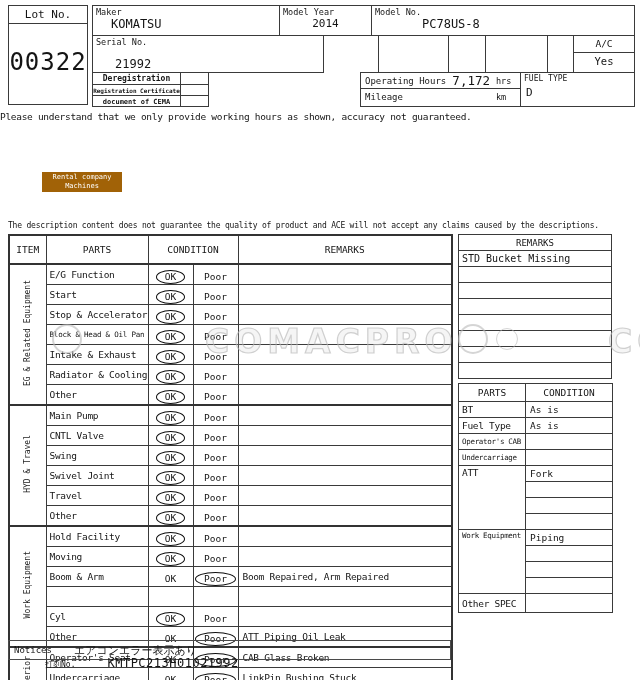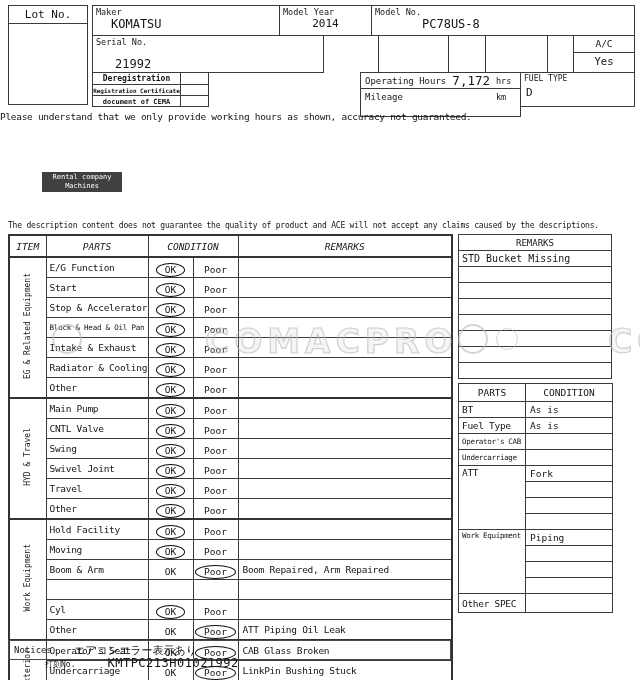--- a/index.html
+++ b/index.html
@@ -22,29 +22,29 @@
   .dlab.sm1{font-size:6px;padding-top:2px;}
   .dlab.sm2{font-size:7px;padding-top:2px;}
   .ym{position:absolute;bottom:2px;right:4px;display:flex;gap:26px;font-size:7.5px;}
   .hrow{display:flex;align-items:center;height:16px;padding:0 4px;box-sizing:border-box;}
   .hl{font-size:9px;flex:1;white-space:nowrap;}
   .hv{font-size:12.5px;margin-right:6px;}
   .hu{font-size:8.5px;width:20px;text-align:left;}
   .fuelv{font-size:11px;margin:3px 0 0 5px;}
   
   .note1{position:absolute;top:111px;left:0;width:604px;font-size:9.5px;letter-spacing:-0.3px;white-space:nowrap;}
-  .badge{position:absolute;left:42px;top:172px;width:80px;height:20px;background:#404040;color:#fff;
+  .badge{position:absolute;left:42px;top:172px;width:80px;height:20px;background:#a16207;color:#fff;
          display:flex;flex-direction:column;align-items:center;justify-content:center;line-height:1.25;}
   .badge span{font-size:7px;white-space:nowrap;}
   .note2{position:absolute;top:221px;left:8px;font-size:8px;letter-spacing:-0.2px;white-space:nowrap;}
   
   table{border-collapse:collapse;table-layout:fixed;}
   .mtable{position:absolute;left:8px;top:234px;width:443px;border:2px solid #333;}
   .mtable th,.mtable td{border:1px solid #3a3a3a;padding:0;overflow:hidden;}
-  .mtable thead tr{height:22px;font-style:italic;}
+  .mtable thead tr{height:29px;}
   .mtable thead th{font-size:9.5px;font-weight:normal;}
   .mtable tbody tr{height:16px;}
   td.parts{font-size:9.5px;letter-spacing:-0.3px;padding-left:3px;white-space:nowrap;}
   td.parts.psmall{font-size:7.5px;letter-spacing:-0.2px;}
   td.cond{text-align:center;}
   .cond span{display:inline-block;font-size:9.5px;line-height:12px;padding:0 8px;border:1.5px solid transparent;border-radius:50%;}
   .cond span.circled{border-color:#0d0d0d;}
   td.rem{font-size:9.5px;letter-spacing:-0.3px;padding-left:4px;white-space:nowrap;}
   td.item{text-align:center;vertical-align:middle;}
   .vtext{writing-mode:vertical-rl;transform:rotate(180deg);font-size:8px;display:inline-block;white-space:nowrap;color:#222;}
@@ -80,20 +80,21 @@
            border-radius:50%;box-sizing:border-box;}
   .wm-ring.inner{width:22px;height:22px;top:8px;border-width:1.5px;}
 </style>
 </head>
 <body>
 
 <div class="sheet">
 
   <div class="lot">
     <div class="lot-h">Lot No.</div>
+    <div class="lot-v">00322</div>
   </div>
 
   <div class="ttable">
 
     <div class="cell" style="left:0;top:0;width:188px;height:31px">
       <div class="cl">Maker</div>
       <div class="cv" style="margin-left:18px">KOMATSU</div>
     </div>
     <div class="cell" style="left:187px;top:0;width:93px;height:31px">
       <div class="cl">Model Year</div>
@@ -124,21 +125,21 @@
     <div class="cell" style="left:0;top:79px;width:89px;height:12px">
       <div class="dlab sm1">Registration Certificate</div>
     </div>
     <div class="cell" style="left:88px;top:79px;width:29px;height:12px"></div>
     <div class="cell" style="left:0;top:90px;width:89px;height:12px">
       <div class="dlab sm2">document of CEMA</div>
     </div>
     <div class="cell" style="left:88px;top:90px;width:29px;height:12px"></div>
 
 
-    <div class="cell" style="left:268px;top:67px;width:161px;height:45px">
+    <div class="cell" style="left:268px;top:67px;width:161px;height:35px">
       <div class="hrow" style="border-bottom:1px solid #3a3a3a">
         <span class="hl">Operating Hours</span>
         <span class="hv">7,172</span>
         <span class="hu">hrs</span>
       </div>
       <div class="hrow">
         <span class="hl">Mileage</span>
         <span class="hv"></span>
         <span class="hu">km</span>
       </div>

